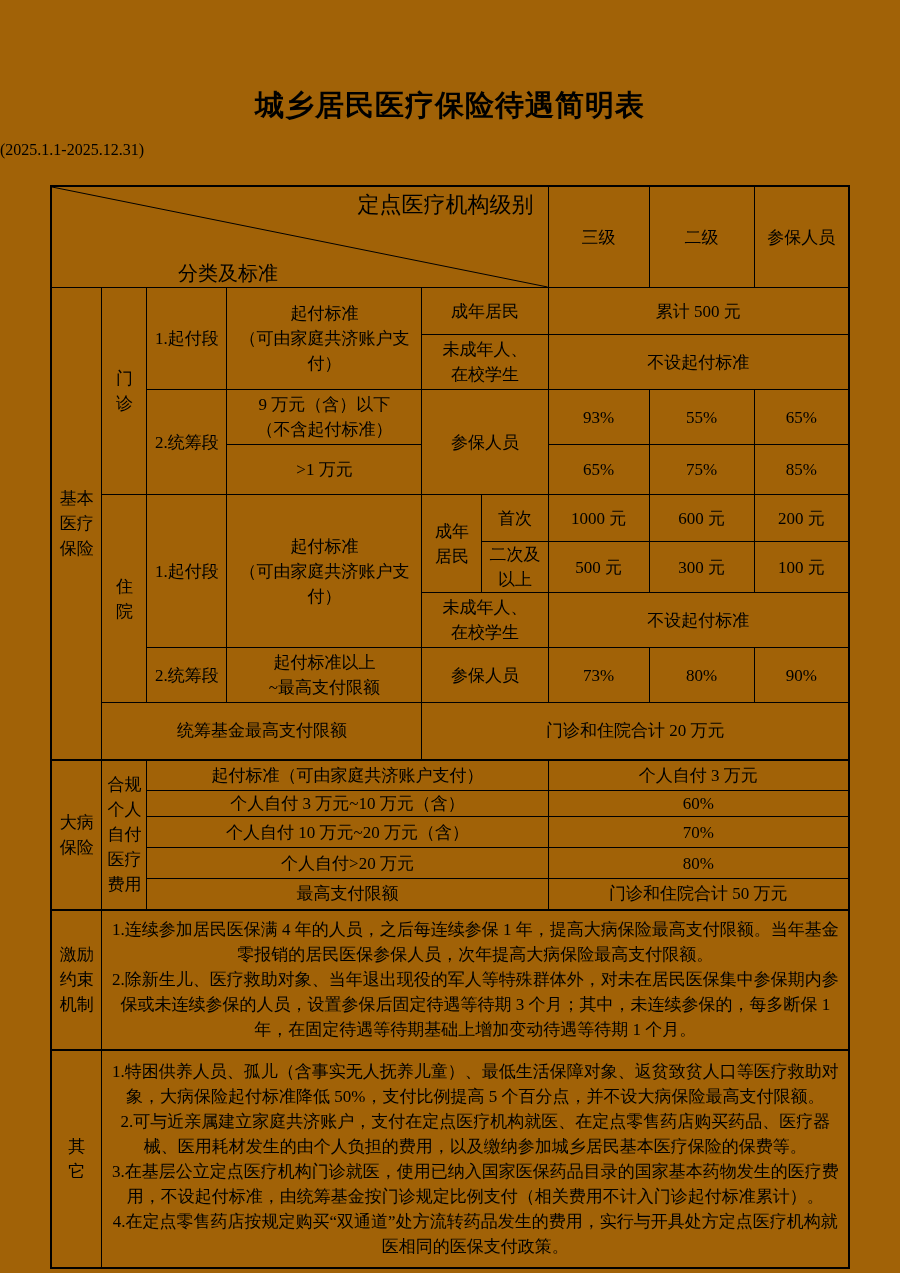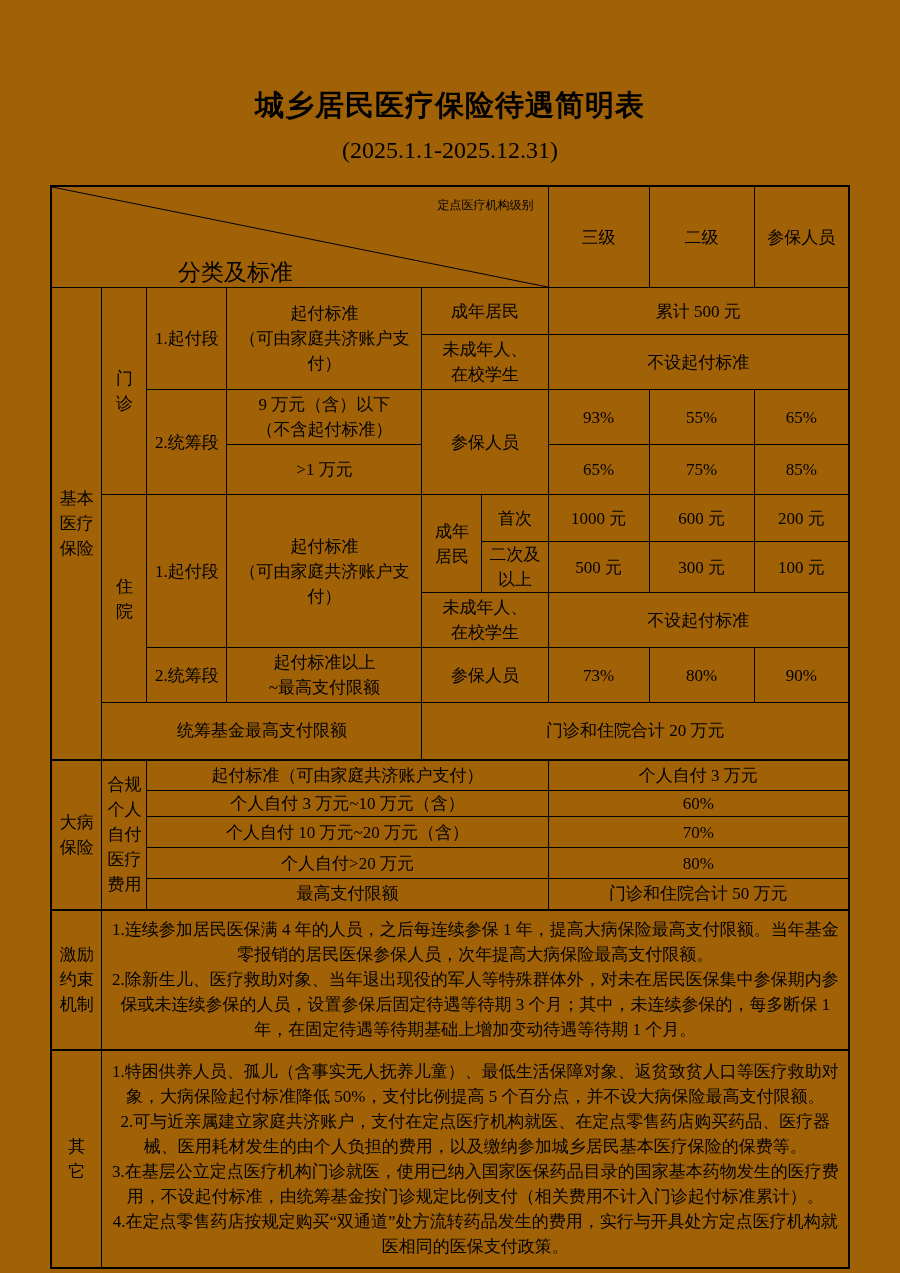--- a/index.html
+++ b/index.html
@@ -14,23 +14,22 @@
   }
   .doc-title {
     text-align: center;
     padding-top: 88px;
     font-size: 29px;
     font-weight: bold;
     line-height: 34px;
     letter-spacing: 1px;
   }
   .doc-subtitle {
-    text-align: center;
     margin-top: 16px;
-    font-size: 24px;
+    font-size: 16px;
     line-height: 24px;
   }
   table.benefits {
     border-collapse: collapse;
     table-layout: fixed;
     width: 798px;
     margin: 23px auto 0 auto;
     border: 2px solid #000;
   }
   table.benefits td {
@@ -55,26 +54,26 @@
   td.corner { position: relative; padding: 0; }
   .corner svg {
     position: absolute;
     left: 0; top: 0;
     width: 100%; height: 100%;
     display: block;
   }
   .corner-top {
     position: absolute;
     top: 8px; right: 14px;
-    font-size: 12px; line-height: 20px;
+    font-size: 22px; line-height: 20px;
   }
   .corner-bottom {
     position: absolute;
     bottom: 4px; left: 126px;
-    font-size: 23px; line-height: 20px;
+    font-size: 20px; line-height: 20px;
   }
 </style>
 </head>
 <body>
 
 <div class="page">
 
   <div class="doc-title">城乡居民医疗保险待遇简明表</div>
   <div class="doc-subtitle">(2025.1.1-2025.12.31)</div>
 

